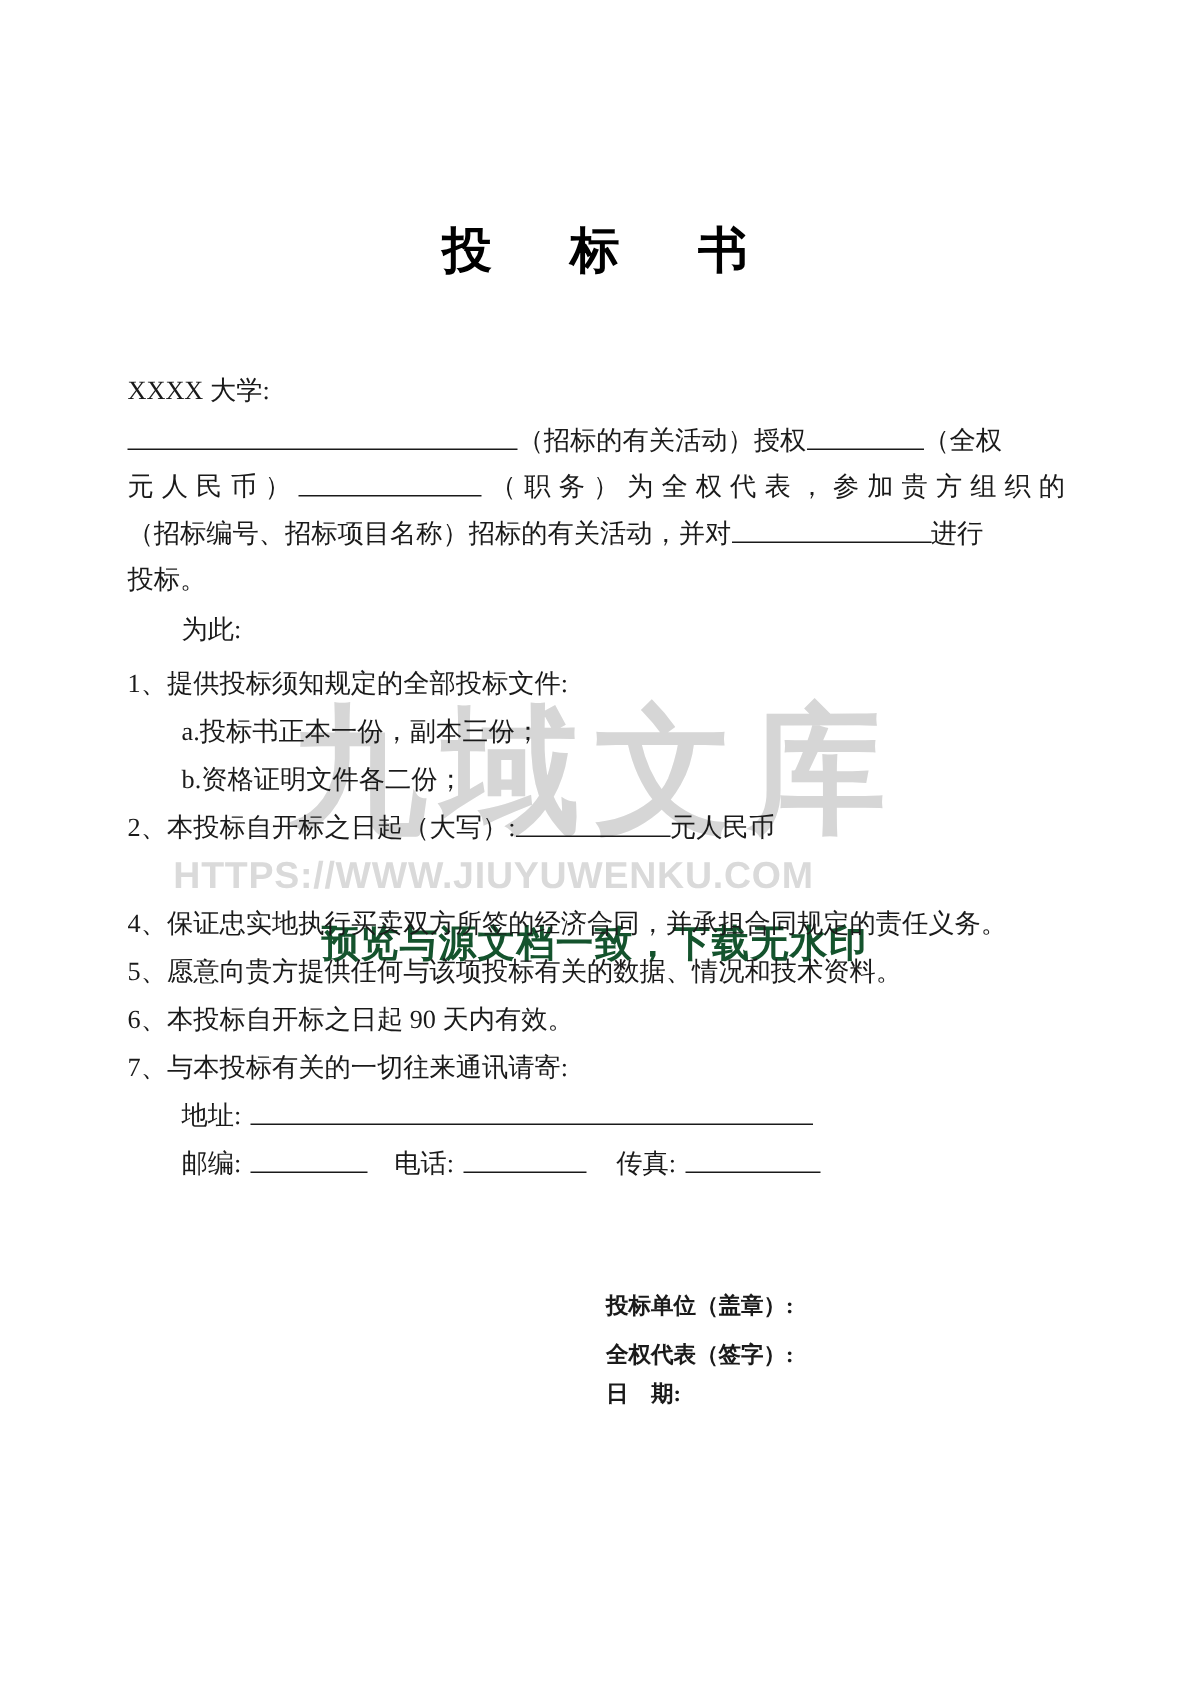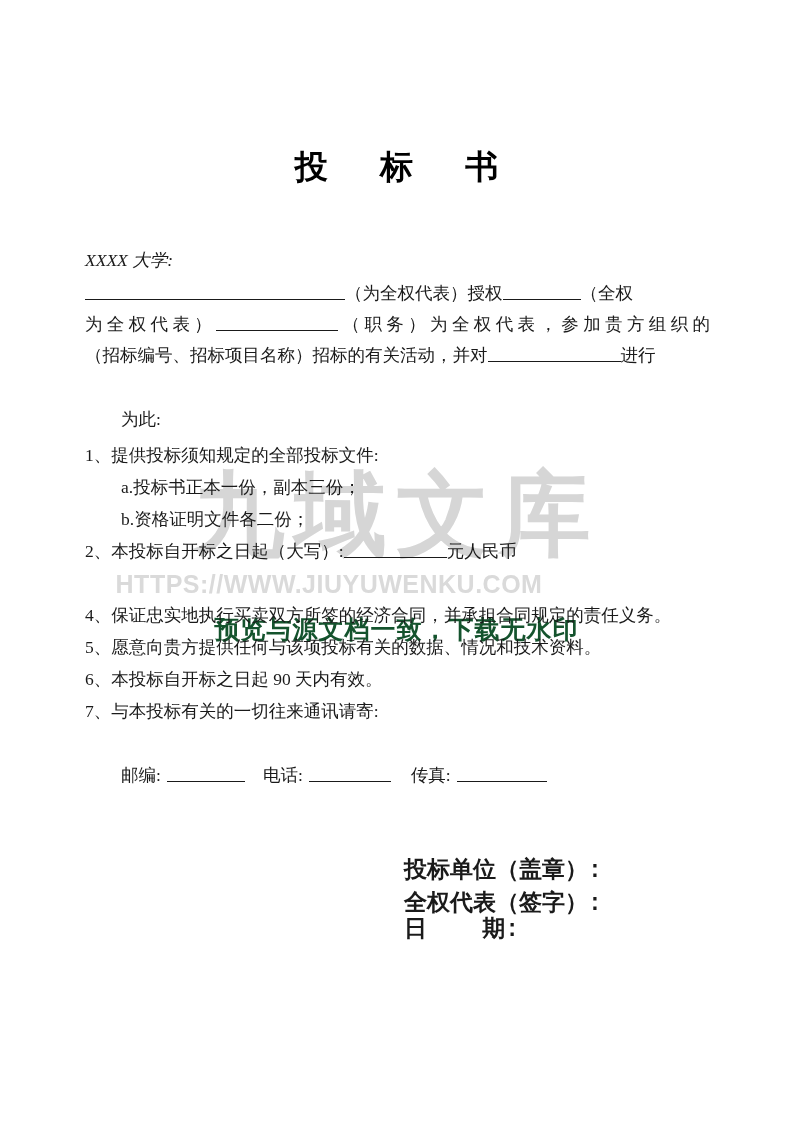--- a/index.html
+++ b/index.html
@@ -117,65 +117,67 @@
     vertical-align: baseline;
     height: 1.05em;
     margin-bottom: -1px;
   }
 
   .indent1 { display: inline-block; width: 36px; }
 
   .sig-block {
     position: absolute;
     left: 404px;
-    font-size: 23px;
+    font-size: 15px;
     line-height: 33px;
     font-weight: bold;
     white-space: nowrap;
-    font-family: Liberation Mono, monospace;
   }
   .sig-line { white-space: pre; }
 </style>
 </head>
 <body>
 
 <div id="page">
 
   <div id="watermark">
     <div class="wm-big">九域文库</div>
     <div class="wm-url">HTTPS://WWW.JIUYUWENKU.COM</div>
     <div class="wm-sub">预览与源文档一致，下载无水印</div>
   </div>
 
   <div id="content">
 
     <div id="doc-title">投  标  书</div>
 
-    <div class="body-block" style="top:245px;font-style:italic;">
+    <div class="body-block" style="top:245px;">
       <span class="ln">XXXX 大学:</span>
     </div>
 
     <div class="body-block" style="top:278px;">
       <span class="ln">
-        <span class="blank" style="width:260px;"></span><span>（为全权代表）授权</span><span class="blank" style="width:78px;"></span><span>（全权</span>
+        <span class="blank" style="width:260px;"></span><span>（招标的有关活动）授权</span><span class="blank" style="width:78px;"></span><span>（全权</span>
       </span>
     </div>
 
     <div class="body-block" style="top:309px;">
       <span class="ln-just" style="display:block;">
-        <span>为全权代表）</span><span class="blank" style="width:122px;"></span><span>（职务）为全权代表，参加贵方组织的</span>
+        <span>元人民币）</span><span class="blank" style="width:122px;"></span><span>（职务）为全权代表，参加贵方组织的</span>
       </span>
     </div>
 
     <div class="body-block" style="top:340px;">
       <span class="ln">
         <span>（招标编号、招标项目名称）招标的有关活动，并对</span><span class="blank" style="width:133px;"></span><span>进行</span>
       </span>
     </div>
 
+    <div class="body-block" style="top:371px;">
+      <span class="ln">投标。</span>
+    </div>
 
     <div class="body-block" style="top:404px;">
       <span class="indent1"></span><span class="ln">为此:</span>
     </div>
 
     <div class="body-block" style="top:440px;">
       <span class="ln"><span>1、</span><span>提供投标须知规定的全部投标文件:</span></span>
     </div>
 
     <div class="body-block" style="top:472px;">
@@ -200,20 +202,23 @@
     </div>
 
     <div class="body-block" style="top:664px;">
       <span class="ln"><span>6、</span><span>本投标自开标之日起 90 天内有效。</span></span>
     </div>
 
     <div class="body-block" style="top:696px;">
       <span class="ln"><span>7、</span><span>与本投标有关的一切往来通讯请寄:</span></span>
     </div>
 
+    <div class="body-block" style="top:728px;">
+      <span class="indent1"></span><span class="ln"><span>地址:</span><span class="blank" style="width:375px;margin-left:6px;"></span></span>
+    </div>
 
     <div class="body-block" style="top:760px;">
       <span class="indent1"></span><span class="ln"><span>邮编:</span><span class="blank" style="width:78px;margin-left:6px;"></span><span style="display:inline-block;width:18px;"></span><span>电话:</span><span class="blank" style="width:82px;margin-left:6px;"></span><span style="display:inline-block;width:20px;"></span><span>传真:</span><span class="blank" style="width:90px;margin-left:6px;"></span></span>
     </div>
 
     <div class="sig-block" style="top:855px;">
       <span class="sig-line">投标单位（盖章）:</span>
     </div>
     <div class="sig-block" style="top:888px;">
       <span class="sig-line">全权代表（签字）:</span>

